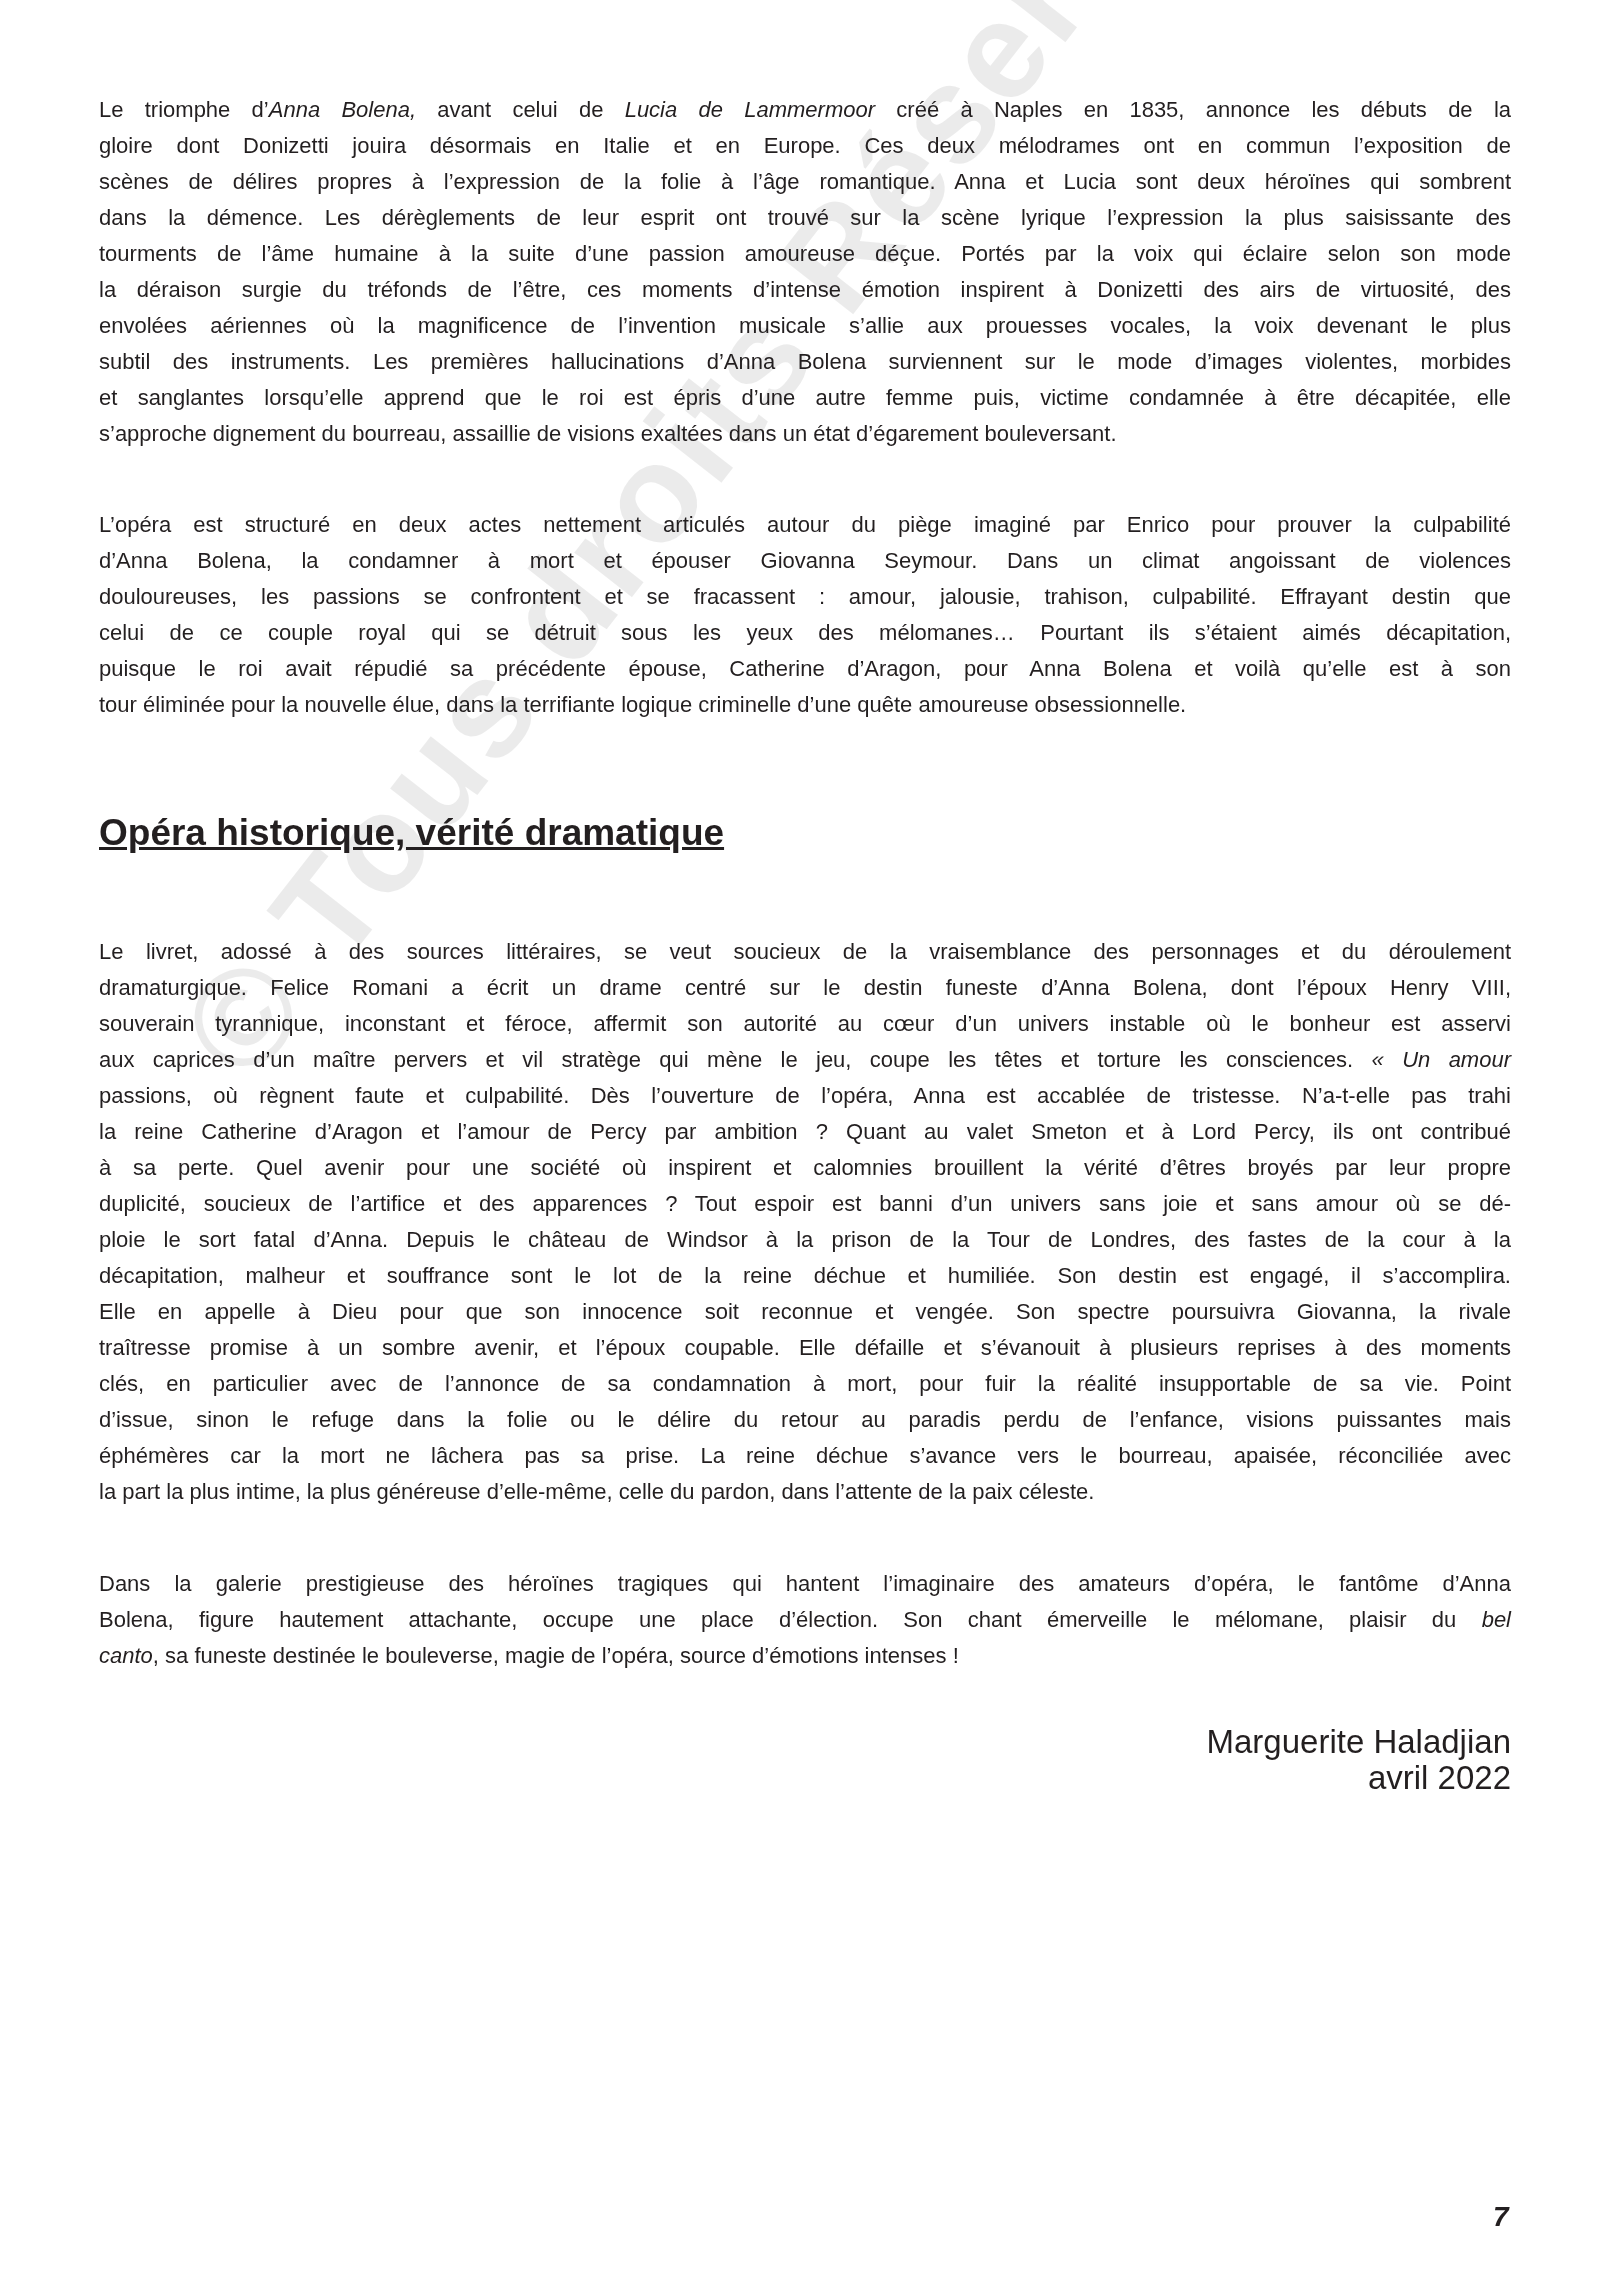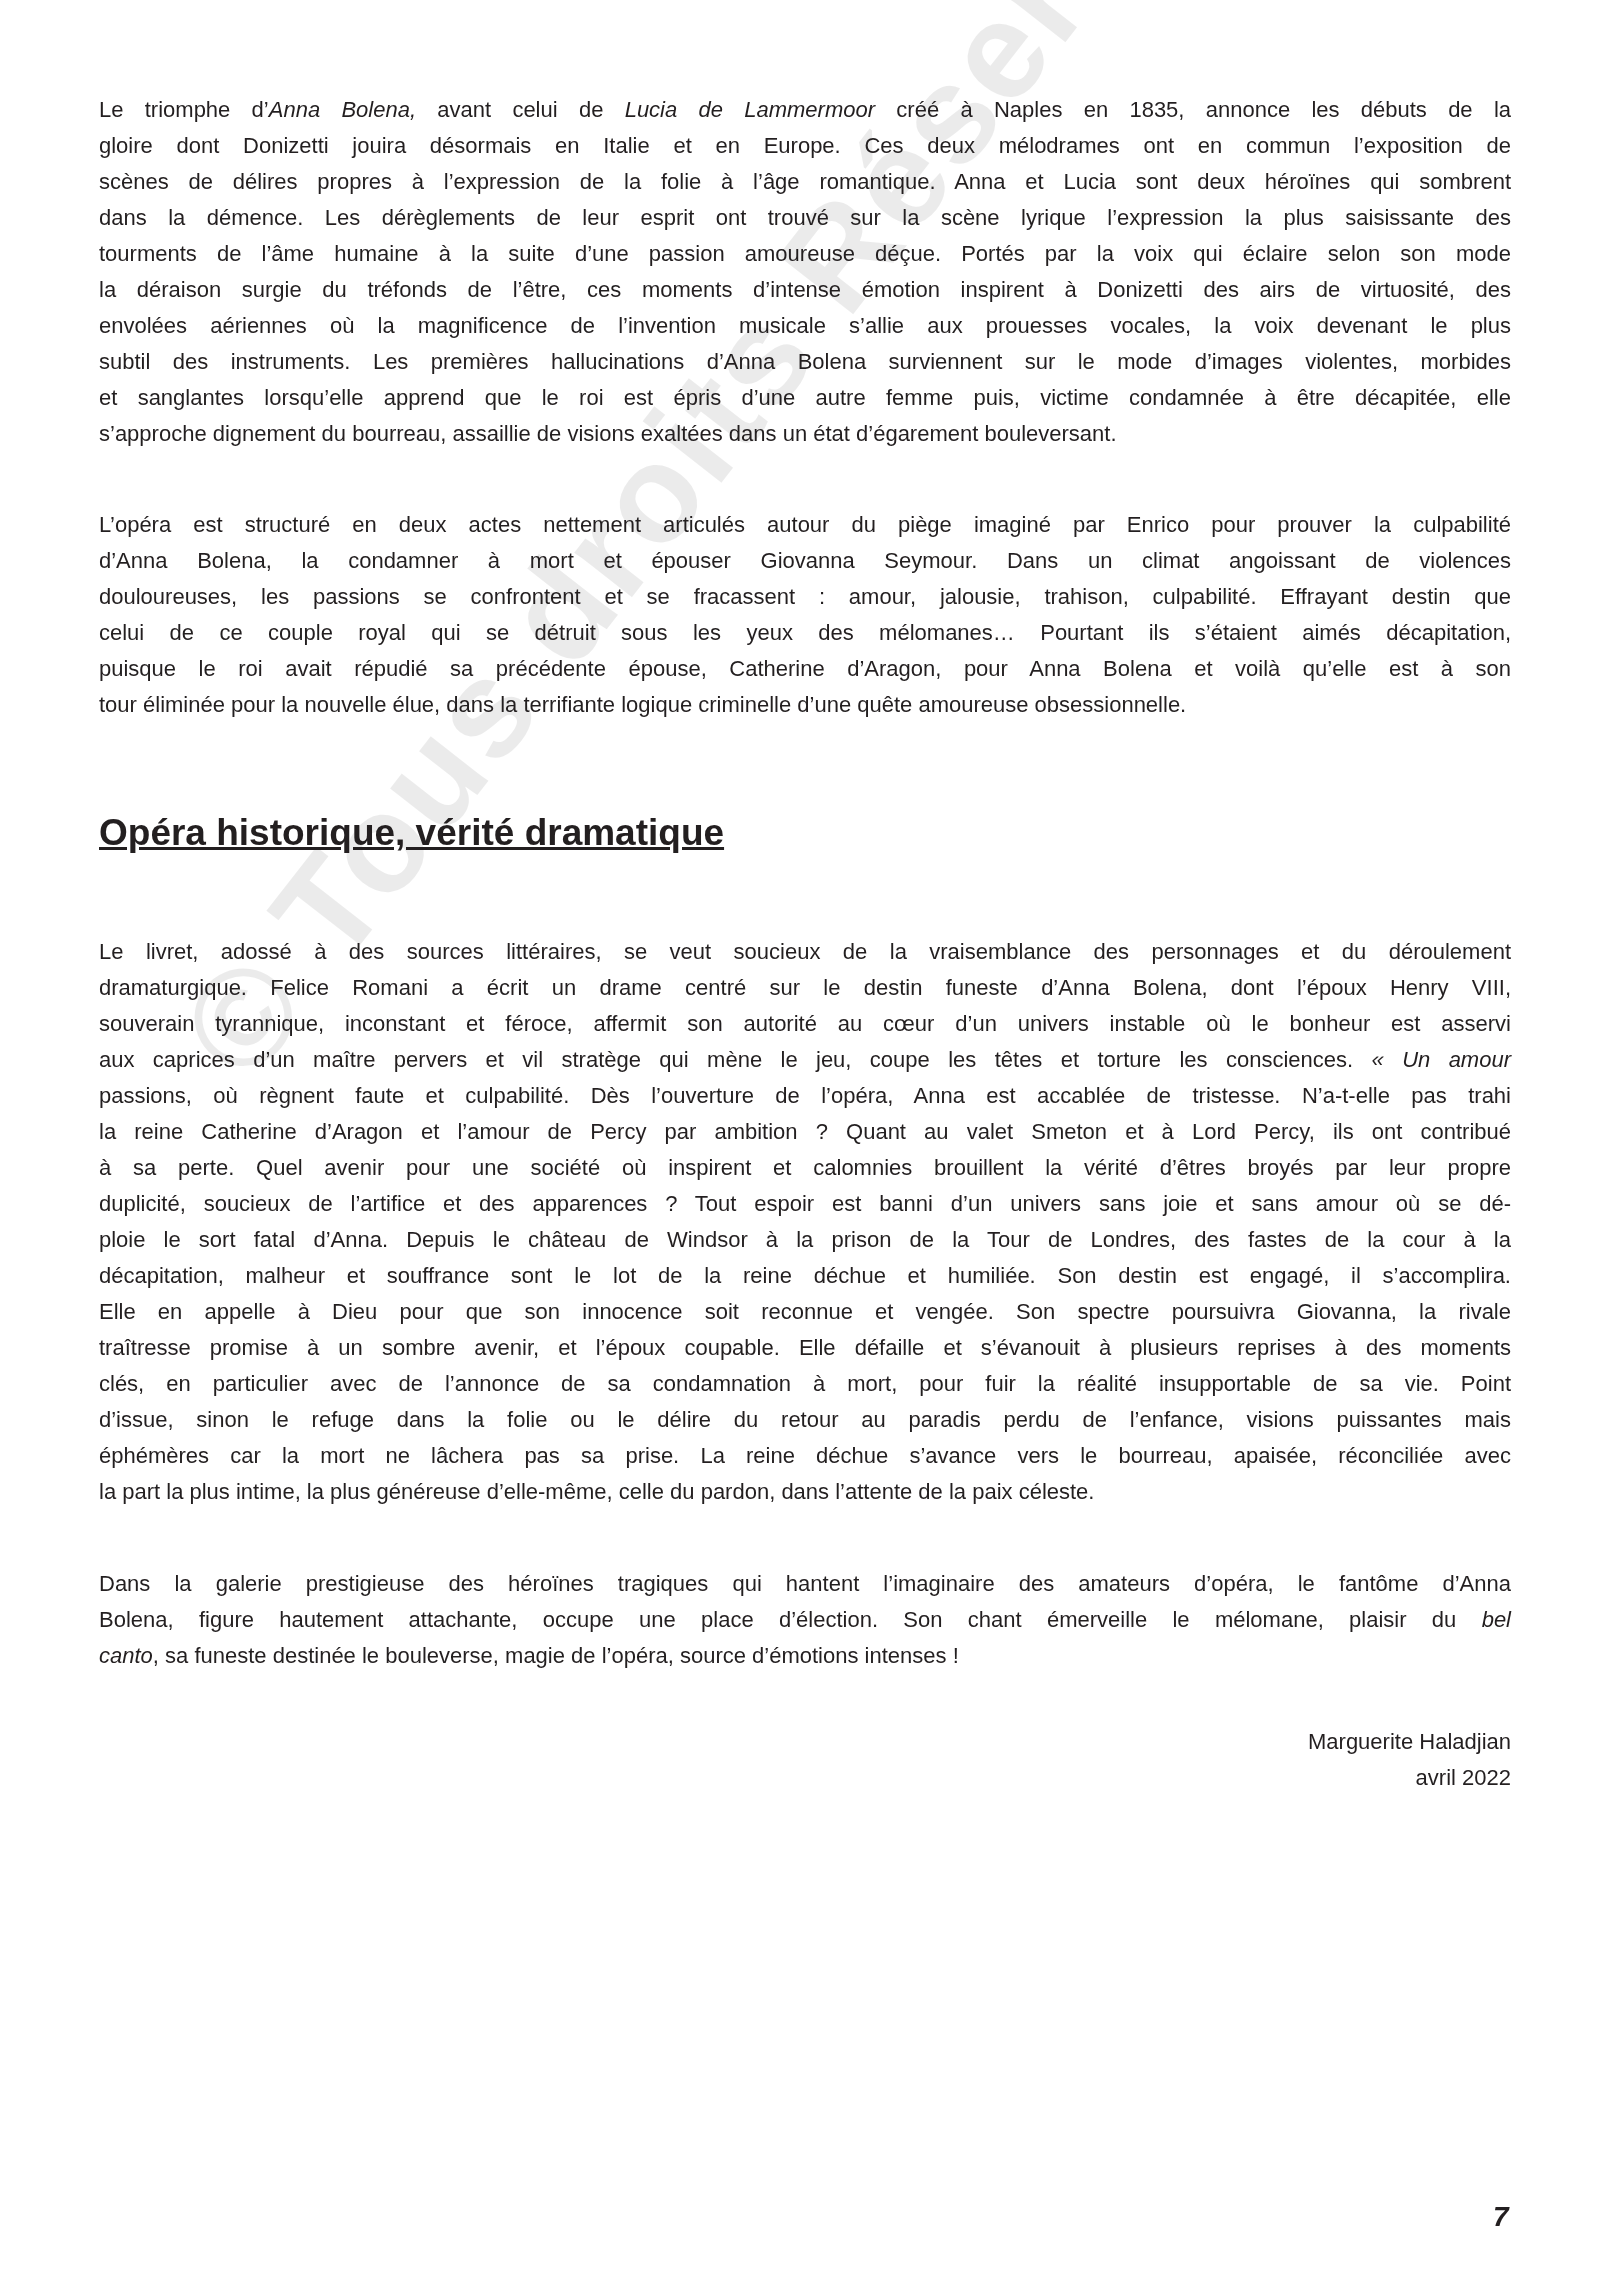--- a/index.html
+++ b/index.html
@@ -7,21 +7,21 @@
          font-family:"Liberation Sans", sans-serif; color:#231f20; }
   .page { position:absolute; left:0; top:0; width:1613px; height:2289px; background:#fff; }
   .para { position:absolute; left:99px; width:1412px; }
   .line { display:block; height:36px; line-height:36px; font-size:22px;
           text-align:justify; text-align-last:justify; white-space:nowrap; overflow:visible; }
   .line.last { text-align-last:left; }
   .line i { font-style:italic; }
   .heading { position:absolute; left:99px; top:810px; font-size:37px; font-weight:bold;
              line-height:46px; color:#231f20;text-decoration:underline; }
   .signature { position:absolute; right:102px; top:1724px; text-align:right;
-               font-size:22px; line-height:36px; }
+               font-size:33px; line-height:36px; }
   .page-number { position:absolute; left:1493px; top:2201px; font-size:28px;
                  font-weight:bold; font-style:italic; }
   .watermark { position:absolute; left:212px; top:978px; font-size:138px; font-weight:bold;
                color:rgba(0,0,0,0.08); transform:rotate(-52deg); transform-origin:left center;
                white-space:nowrap; pointer-events:none; letter-spacing:3.7px; }
 </style>
 </head>
 <body>
 
 <div class="page">

